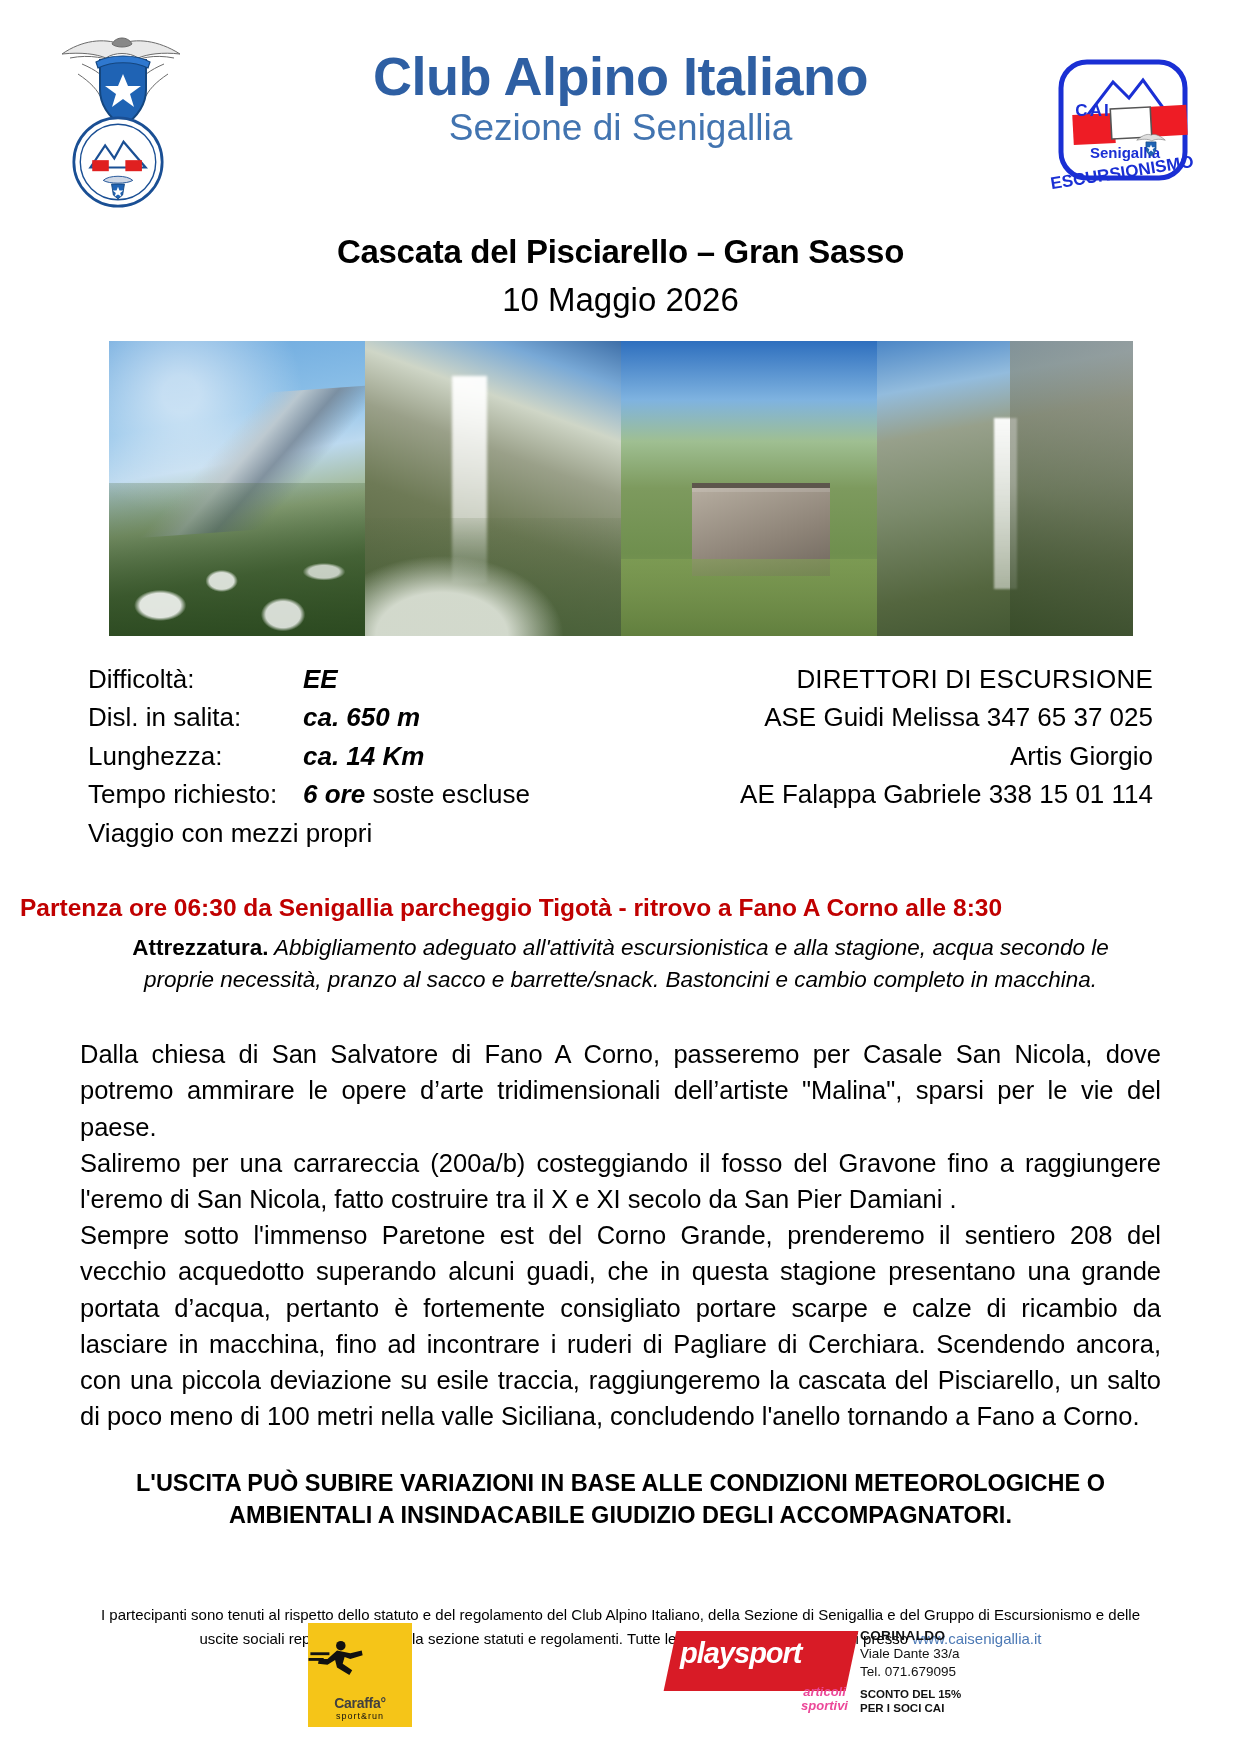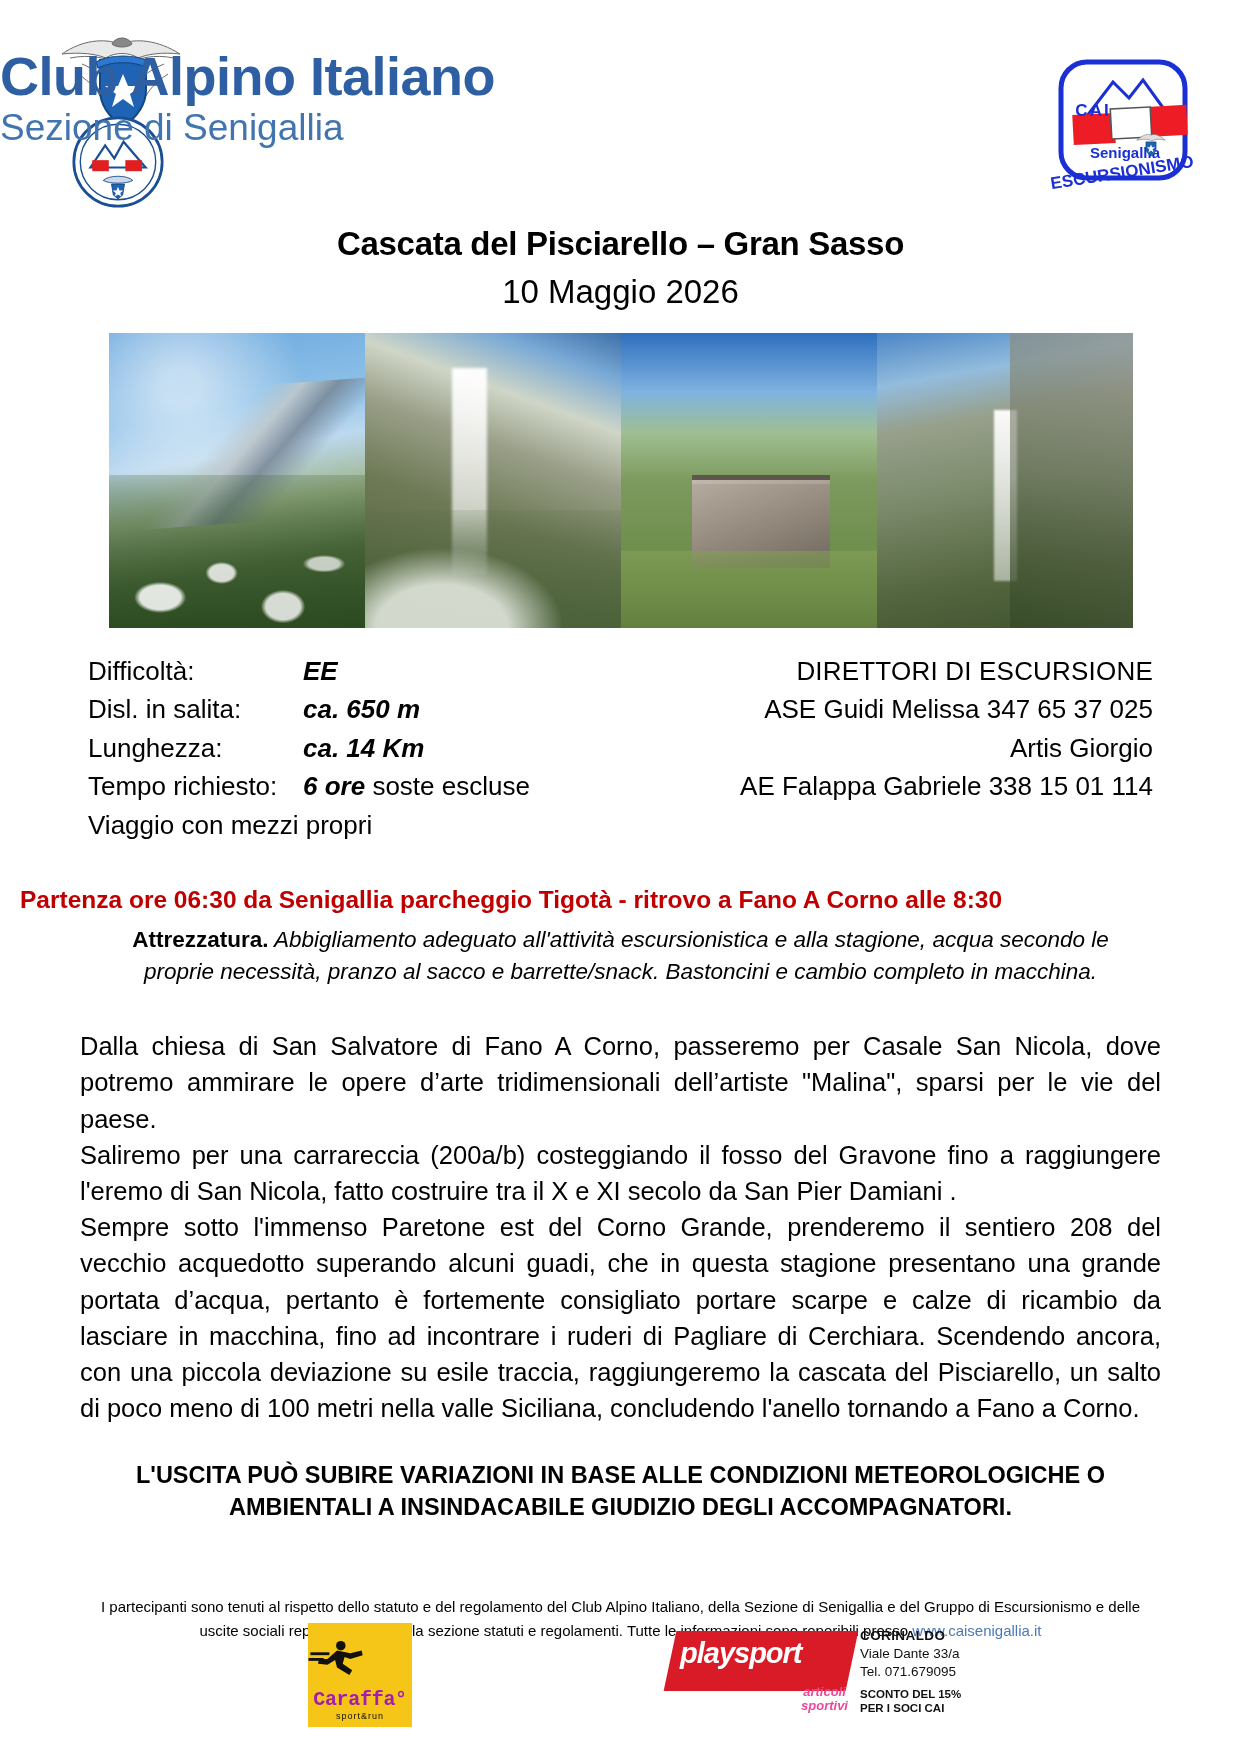--- a/index.html
+++ b/index.html
@@ -46,20 +46,21 @@
     left: 28px;
     top: 88px;
     width: 92px;
     height: 92px;
   }
   .title-block {
     position: absolute;
     left: 0;
     right: 0;
     top: 48px;
+    text-align: center;
   }
   .main-title {
     font-size: 54px;
     font-weight: bold;
     color: #2e5fa3;
     letter-spacing: -0.5px;
     line-height: 1.04;
     margin: 0;
   }
   .sub-title {
@@ -74,21 +75,21 @@
     top: 50px;
     width: 150px;
     height: 140px;
   }
 
   
   .event-title {
     text-align: center;
     font-size: 33px;
     font-weight: bold;
-    margin: 20px 0 0 0;
+    margin: 28px 0 0 0;
     letter-spacing: -0.3px;
   }
   .event-date {
     text-align: center;
     font-size: 33px;
     font-weight: normal;
     margin: 10px 0 0 0;
   }
 
   
@@ -290,25 +291,24 @@
   }
   .sp-caraffa .glyph {
     position: absolute;
     top: 16px; left: 0; right: 0;
     text-align: center;
     font-size: 38px;
     line-height: 1;
     color: #111;
   }
   .sp-caraffa .n1 {
-    font-size: 20px;
-    font-weight: bold;
-    color: #a21caf;
+    font-size: 14px;
+    font-weight: bold;
+    color: #404040;
     letter-spacing: -0.3px;
-    font-family: Liberation Mono, monospace;
   }
   .sp-caraffa .n2 {
     font-size: 9px;
     letter-spacing: 1px;
     color: #111;
   }
   .sp-play {
     position: absolute;
     left: 670px;
     top: 2px;

